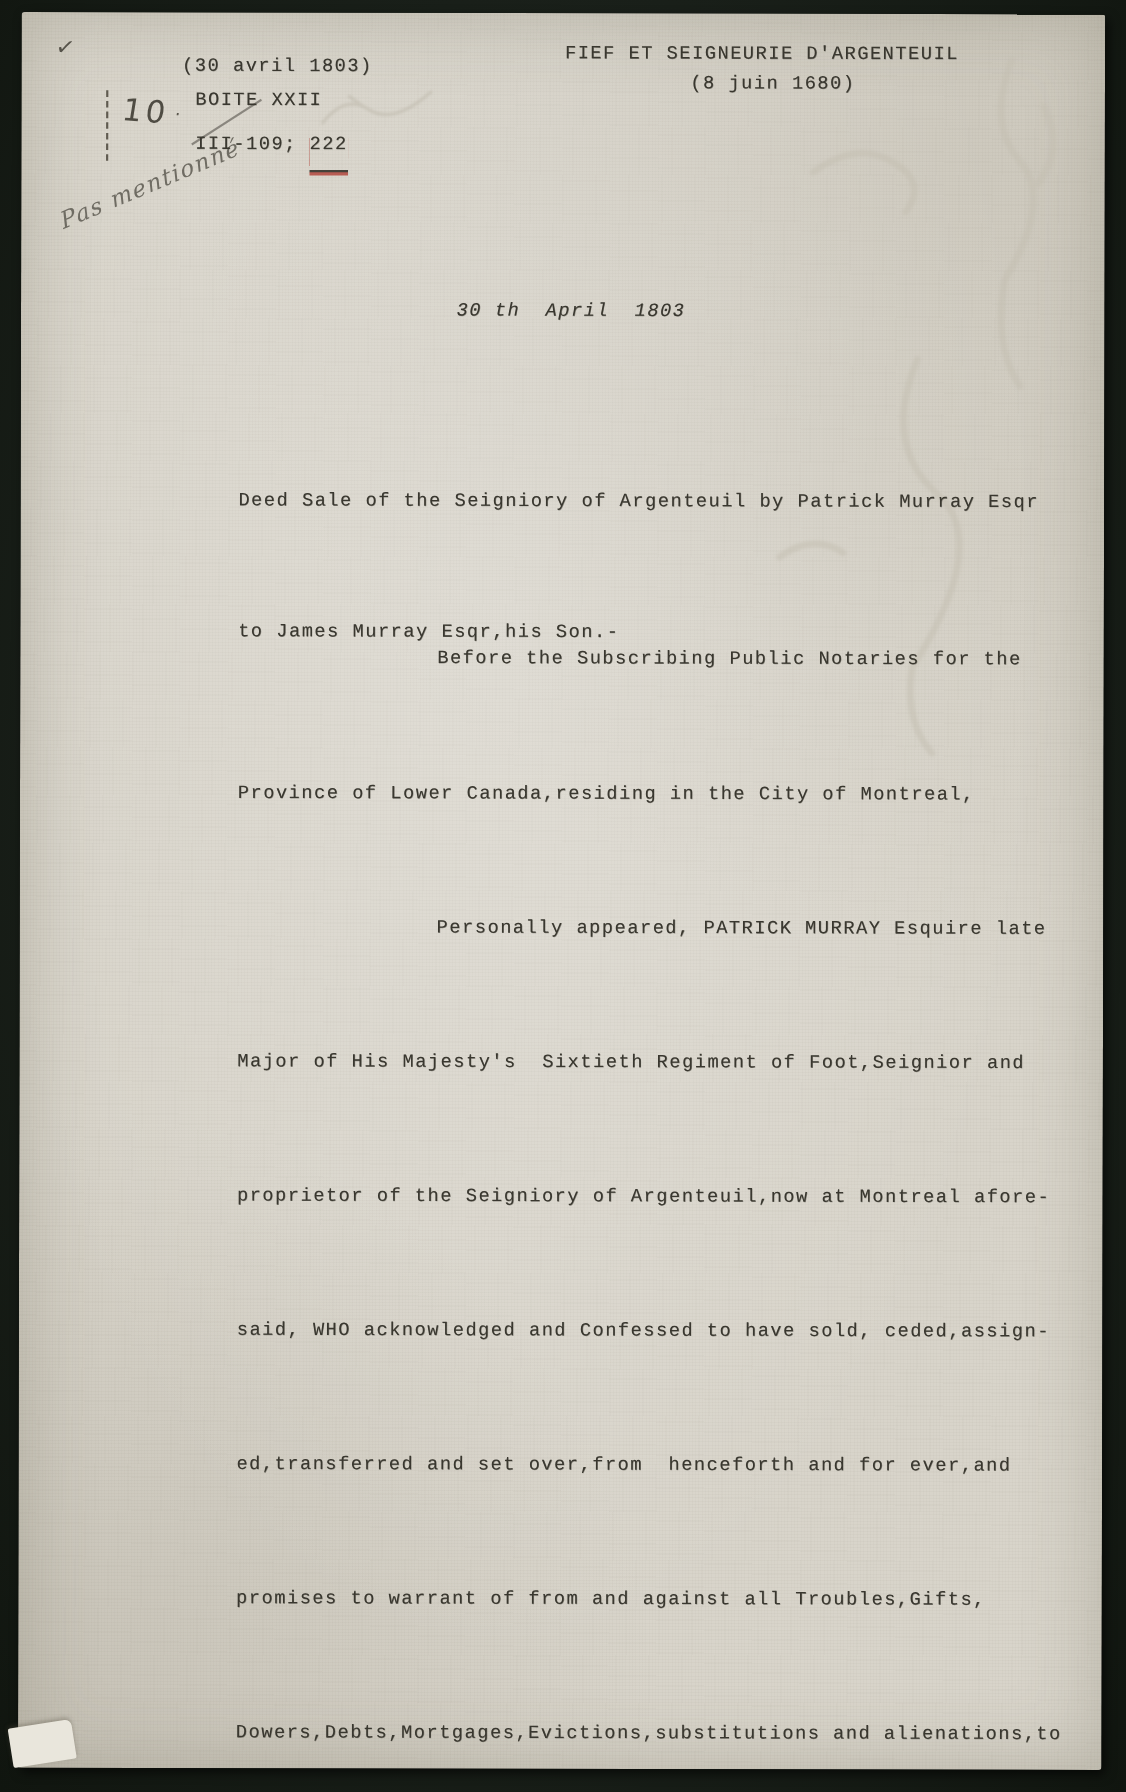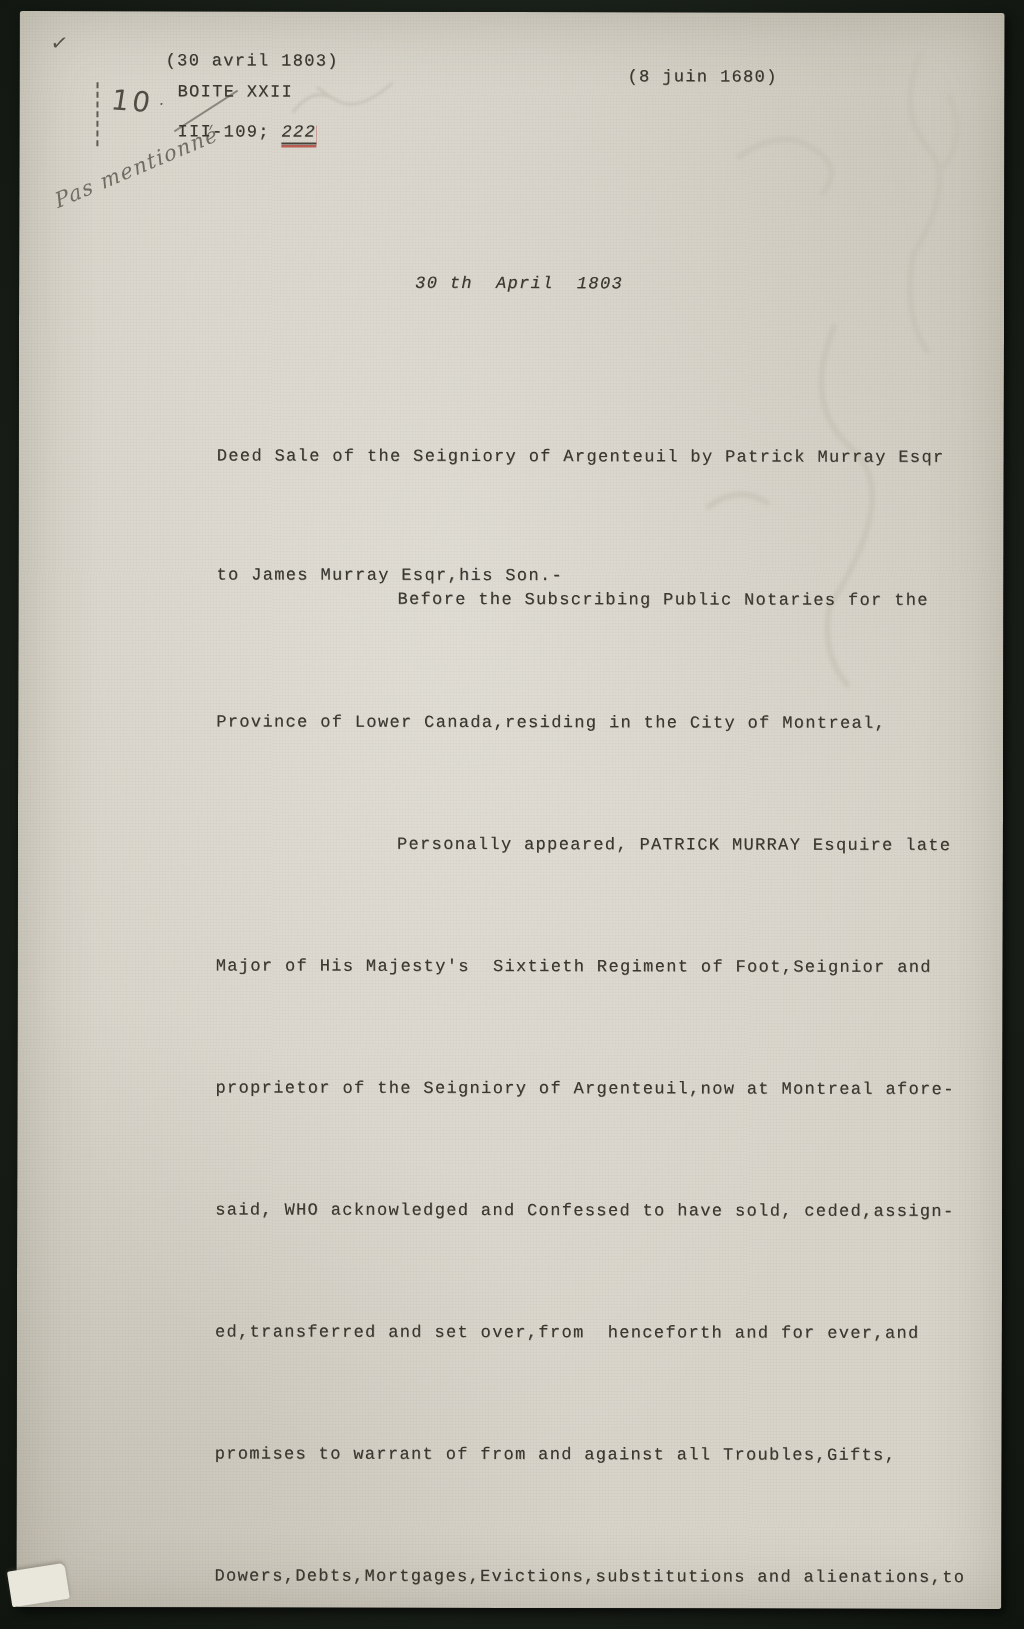--- a/index.html
+++ b/index.html
@@ -26,22 +26,21 @@
     font-family:"Liberation Mono","DejaVu Sans Mono",monospace;
     font-size:17px;letter-spacing:1.35px;color:#39372f;
     text-shadow:0.4px 0.4px 0.5px rgba(52,49,41,0.45);
   }
   .hdr-date-note{left:146px;top:40px;}
   .hdr-box{left:158px;top:71px;}
   .hdr-ref{left:158px;top:111px;}
   .ref-underline{
     border-bottom:2px solid #45423a;
     box-shadow:0 3px 0 rgba(178,72,62,0.85);
-    padding-bottom:1px;
-    font-style:italic;
+    padding-bottom:13px;
   }
   .hdr-fief{left:494px;top:28px;}
   .hdr-fief-date{left:608px;top:55px;}
   .doc-title{left:396px;top:262px;font-style:italic;}
   .intro{left:198px;top:346px;line-height:39.5px;}
   .intro .line{white-space:pre;}
   .body-block{left:198px;top:487px;line-height:40.7px;}
   .body-block .line{white-space:pre;}
   .body-block .line.indent{padding-left:181px;}
   .checkmark{
@@ -112,20 +111,21 @@
 
     <div class="checkmark">✓</div>
     <div class="dash-line"></div>
     <div class="hand-number"><span>10</span><span class="dot">.</span></div>
     <div class="margin-note">Pas mentionné</div>
 
     <div class="typewriter hdr-date-note">(30 avril 1803)</div>
     <div class="typewriter hdr-box">BOITE XXII</div>
     <div class="typewriter hdr-ref"><span>III-109; </span><span class="ref-underline">222</span></div>
 
+    <div class="typewriter hdr-fief">FIEF ET SEIGNEURIE D'ARGENTEUIL</div>
     <div class="typewriter hdr-fief-date">(8 juin 1680)</div>
 
     <div class="typewriter doc-title">30 th  April  1803</div>
 
     <div class="typewriter intro">
       <div class="line">Deed Sale of the Seigniory of Argenteuil by Patrick Murray Esqr</div>
       <div class="line">to James Murray Esqr,his Son.-</div>
     </div>
 
     <div class="typewriter body-block">

